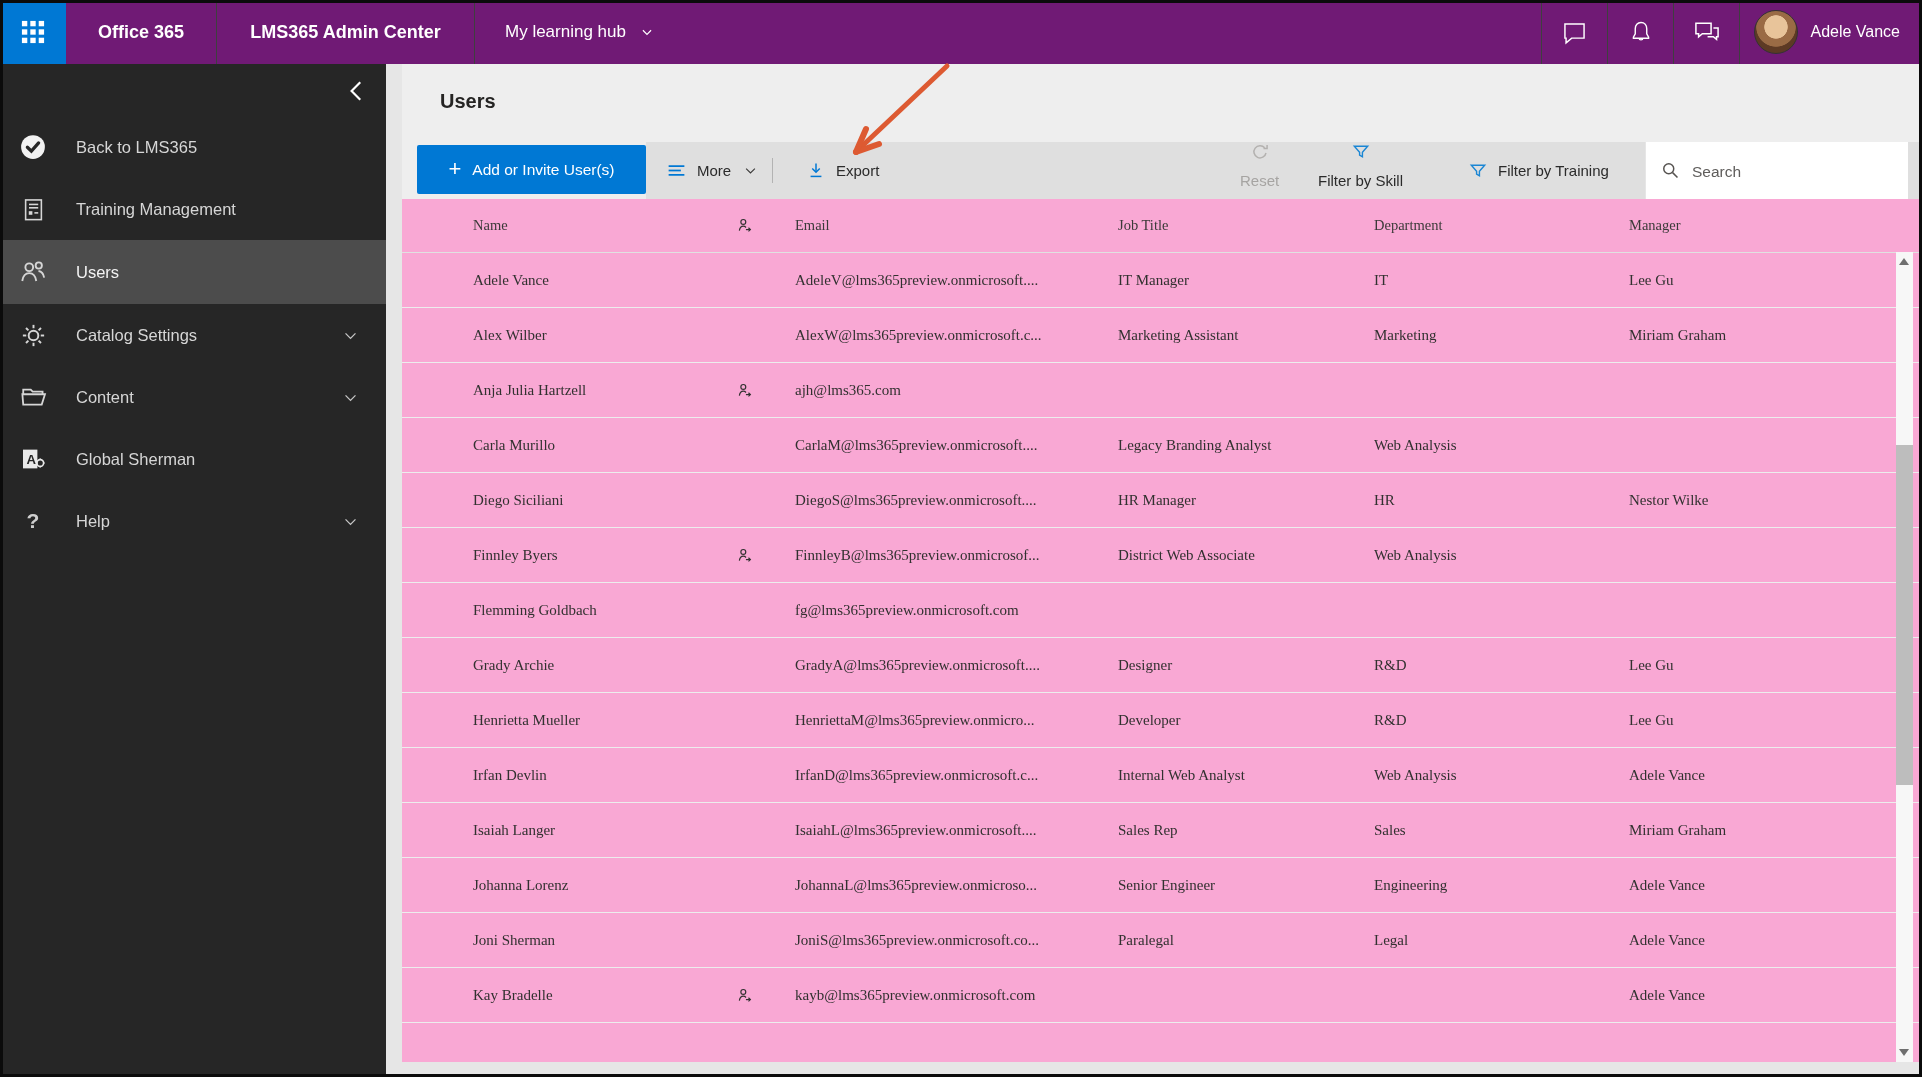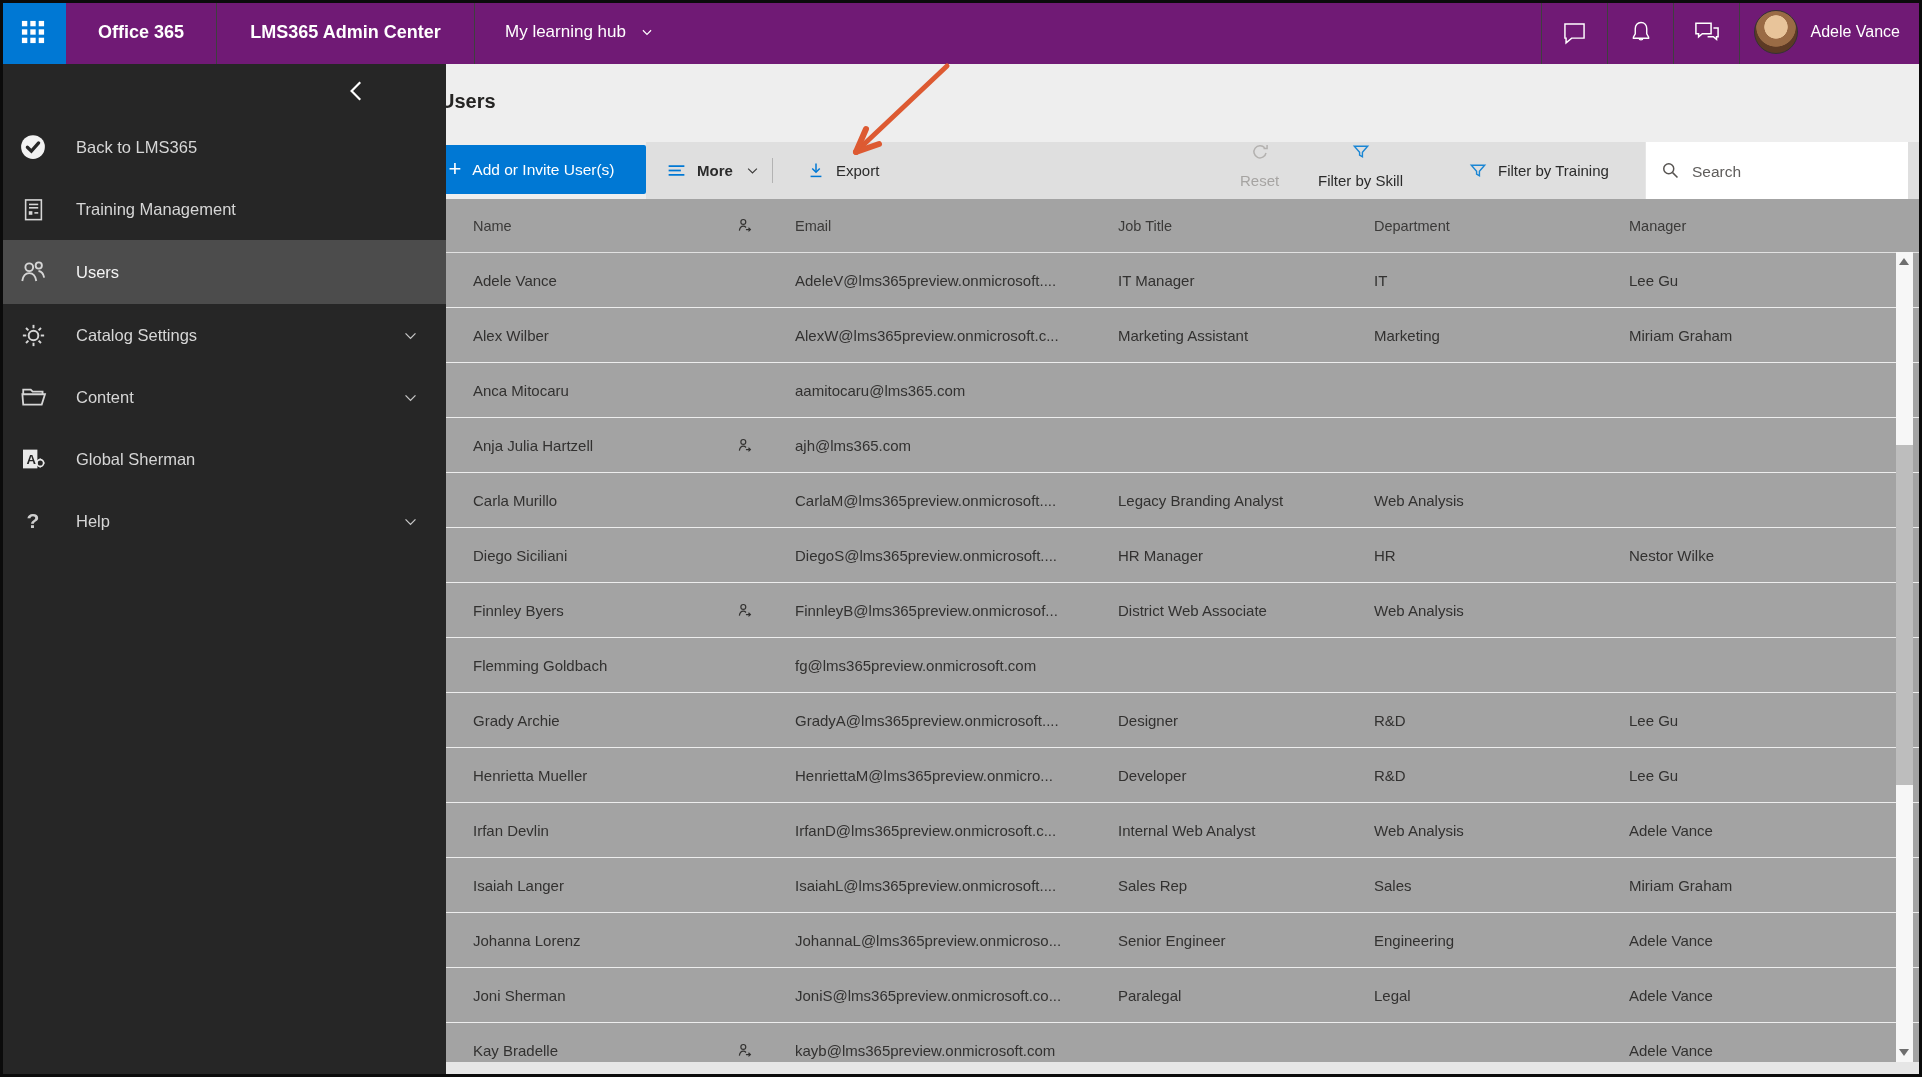--- a/index.html
+++ b/index.html
@@ -23,55 +23,55 @@
   .tdiv{width:1px;height:64px;background:#3f3f3f;flex:0 0 auto;}
   .tspacer{flex:1;}
   .tbtn{width:65px;height:64px;display:flex;align-items:center;justify-content:center;}
   #account{display:flex;align-items:center;gap:12px;padding:0 22px 0 14px;height:64px;}
   #avatar{width:42px;height:42px;border-radius:50%;flex:0 0 auto;
     background:radial-gradient(circle at 50% 38%, #e8c49a 0 34%, #9a6b45 36% 58%, #5d3a24 60% 100%);
     border:1px solid #333;}
   #account-name{font-size:16px;}
 
   
-  #sidebar{position:absolute;left:0;top:64px;width:446px;bottom:0;background:#262626;z-index:10;}
+  #sidebar{position:absolute;left:0;top:64px;width:386px;bottom:0;background:#262626;z-index:10;}
   #collapse-btn{position:absolute;top:10px;left:340px;width:34px;height:34px;display:flex;align-items:center;justify-content:center;}
   #nav{position:absolute;top:52px;left:0;right:0;}
   .nav-item{display:flex;align-items:center;height:62px;padding-left:16px;color:#d6d6d6;font-size:16.5px;cursor:pointer;}
   .nav-item.selected{background:#4c4c4c;height:64px;color:#f3f3f3;}
   .nav-ic{width:34px;display:flex;justify-content:center;margin-right:26px;flex:0 0 auto;}
   .nav-chev{margin-left:auto;margin-right:27px;display:flex;}
   .help-q{font-size:21px;font-weight:700;color:#cfcfcf;}
 
   
   #main{position:absolute;left:402px;top:64px;right:0;bottom:0;background:#e6e6e6;}
   #header-band{position:absolute;left:0;top:0;right:0;height:135px;background:#eeeeee;}
   #page-title{position:absolute;left:38px;top:26px;font-size:20px;font-weight:700;color:#252423;}
 
   #add-btn{position:absolute;left:15px;top:81px;width:229px;height:49px;background:#0078d4;color:#fff;
     font-size:15.5px;display:flex;align-items:center;justify-content:center;gap:11px;border-radius:2px;z-index:5;}
   #add-btn .plus{font-size:22px;font-weight:400;line-height:1;margin-top:-2px;}
 
   #cmdband{position:absolute;left:244px;top:78px;right:0;height:57px;background:#dfdfdf;}
   .cmd{position:absolute;top:0;height:100%;display:flex;align-items:center;gap:10px;font-size:15px;color:#2b2b2b;}
-  #cmd-more{left:20px;font-weight:bold;}
+  #cmd-more{left:20px;}
   #cmd-sep{position:absolute;left:126px;top:16px;width:1px;height:25px;background:#b3b3b3;}
   #cmd-export{left:160px;}
   #cmd-reset{left:594px;color:#a6a4a2;flex-direction:column;}
   #cmd-filter-skill{left:672px;flex-direction:column;}
   #cmd-filter-training{left:822px;}
   .cmd .chev{margin-left:2px;display:flex;}
   #searchbox{position:absolute;left:999px;top:0;width:262px;height:57px;background:#fff;border-left:1px solid #e6e6e6;}
   #searchbox input{position:absolute;left:44px;top:0;height:100%;width:200px;border:none;outline:none;
     font-size:15.5px;color:#444;background:transparent;font-family:inherit;}
   #searchbox input::placeholder{color:#5f5d5b;opacity:1;}
   #search-glyph{position:absolute;left:14px;top:18px;}
 
   
-  #table{position:absolute;left:0;top:135px;right:0;bottom:15px;background:#a3a3a3;overflow:hidden;}
+  #table{position:absolute;left:0;top:135px;right:0;bottom:15px;background:#f9a8d4;overflow:hidden;font-family:Liberation Serif, serif;}
   .thead,.trow{display:grid;grid-template-columns:262px 60px 323px 256px 255px auto;
     padding-left:71px;align-items:center;}
   .thead{height:53px;border-bottom:1px solid #e1e1e1;font-size:14.5px;color:#3b3a39;}
   .trow{height:54px;border-bottom:1px solid #ededed;font-size:15px;color:#323130;}
   .td,.th{white-space:nowrap;overflow:hidden;}
   .th{cursor:pointer;}
   .td-ext,.th-ext{display:flex;align-items:center;}
 
   
   #vscroll{position:absolute;right:9px;top:188px;bottom:15px;width:17px;background:#f7f7f7;z-index:8;}
@@ -359,28 +359,20 @@
         </div>
         <div class="trow">
           <div class="td">Alex Wilber</div>
           <div class="td td-ext"></div>
           <div class="td">AlexW@lms365preview.onmicrosoft.c...</div>
           <div class="td">Marketing Assistant</div>
           <div class="td">Marketing</div>
           <div class="td">Miriam Graham</div>
         </div>
         <div class="trow">
-          <div class="td">Anca Mitocaru</div>
-          <div class="td td-ext"></div>
-          <div class="td">aamitocaru@lms365.com</div>
-          <div class="td"></div>
-          <div class="td"></div>
-          <div class="td"></div>
-        </div>
-        <div class="trow">
           <div class="td">Anja Julia Hartzell</div>
           <div class="td td-ext">
             <span class="ic">
               <svg width="19" height="19" viewBox="0 0 24 24" fill="none" stroke="#323130" stroke-width="1.5">
                 <circle cx="10.5" cy="7.5" r="3.1"></circle>
                 <path d="M5.5 18.5c.6-3.6 2.6-5.6 5-5.6 1.3 0 2.5.6 3.4 1.6"></path>
                 <path d="M13.8 17.2h5.4"></path>
                 <polyline points="17 14.9 19.4 17.2 17 19.5"></polyline>
               </svg>
             </span>

